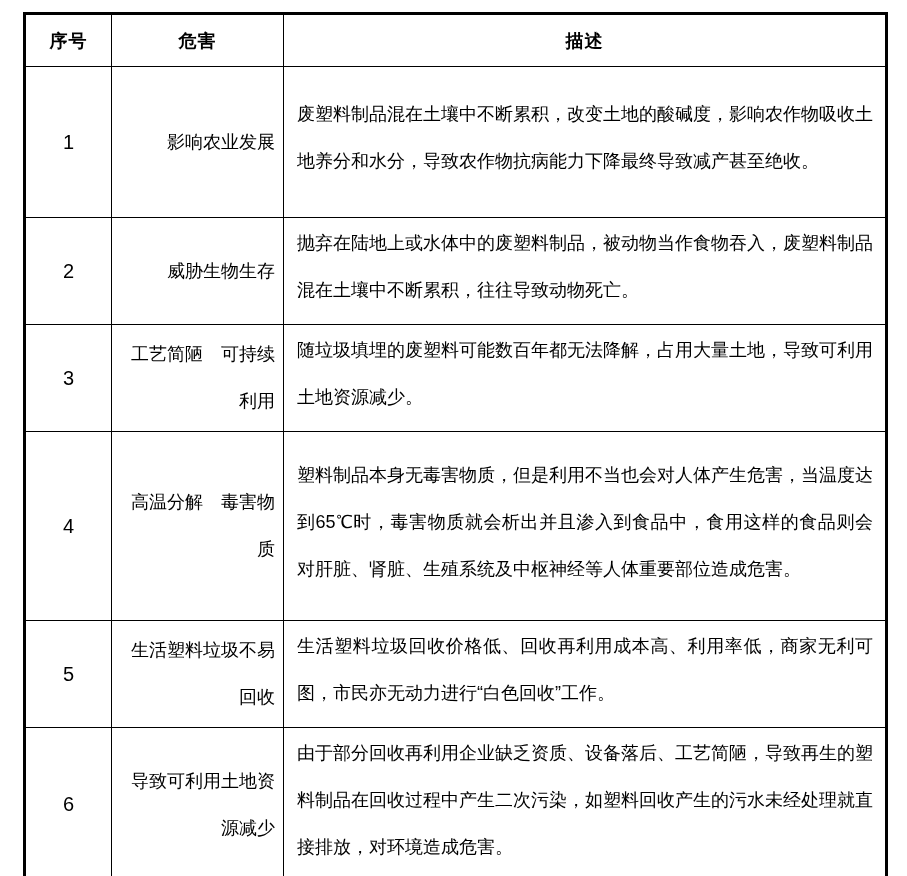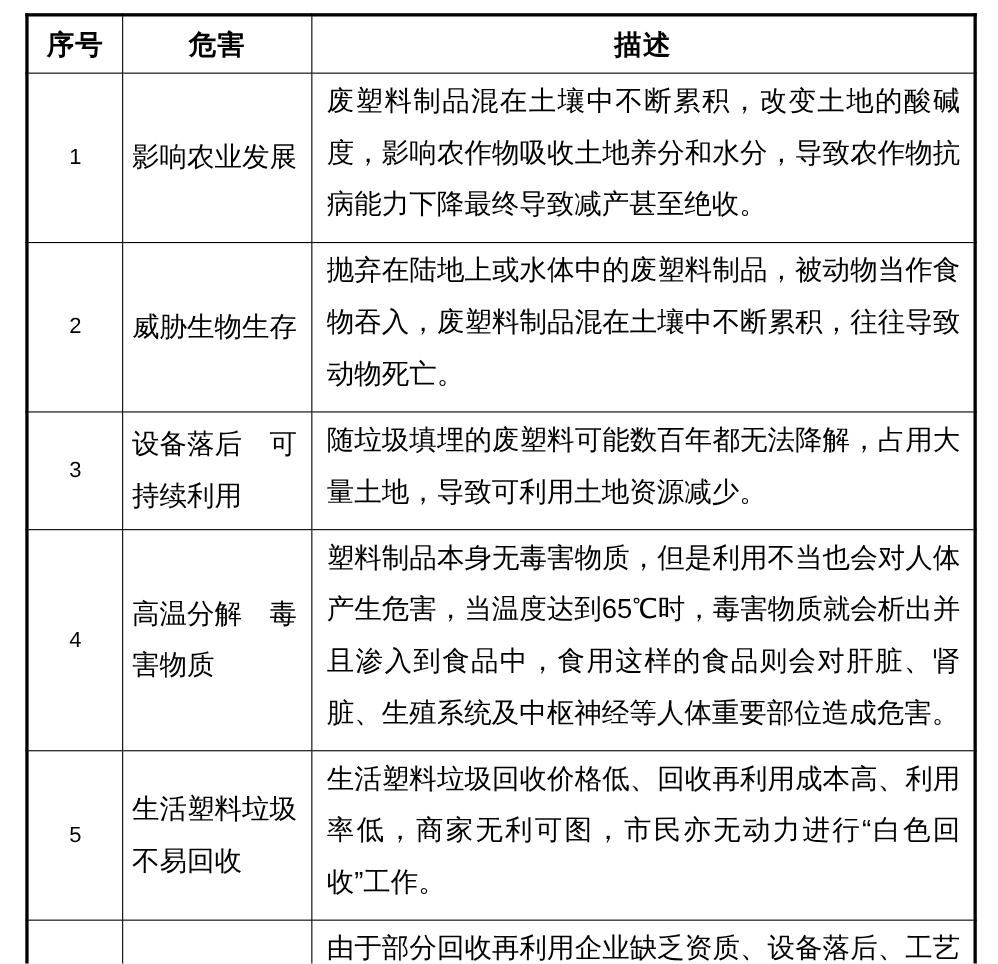--- a/index.html
+++ b/index.html
@@ -26,40 +26,40 @@
     top: 12px;
     width: 862px;
     border-collapse: collapse;
     table-layout: fixed;
     border: 3px solid #000000;
     background: #ffffff;
   }
   .hazard-table th,
   .hazard-table td {
     border: 1px solid #000000;
-    font-size: 25px;
+    font-size: 18px;
     color: #000000;
     vertical-align: middle;
     padding: 0;
     overflow: hidden;
   }
   .hazard-table thead tr {
     height: 53px;
   }
   .hazard-table th {
     font-weight: bold;
     text-align: center;
     letter-spacing: 1px;
   }
   td.col-no {
     text-align: center;
     font-size: 20px;
   }
   td.col-hazard {
-    text-align: left;
+    text-align: right;
     line-height: 47px;
     padding: 0 8px;
   }
   td.col-desc {
     text-align: justify;
     line-height: 47px;
     padding: 2px 12px 10px 13px;
   }
   
   .hazard-table tbody tr:nth-child(1) { height: 151px; }
@@ -92,21 +92,21 @@
         <td class="col-hazard">影响农业发展</td>
         <td class="col-desc">废塑料制品混在土壤中不断累积，改变土地的酸碱度，影响农作物吸收土地养分和水分，导致农作物抗病能力下降最终导致减产甚至绝收。</td>
       </tr>
       <tr>
         <td class="col-no">2</td>
         <td class="col-hazard">威胁生物生存</td>
         <td class="col-desc">抛弃在陆地上或水体中的废塑料制品，被动物当作食物吞入，废塑料制品混在土壤中不断累积，往往导致动物死亡。</td>
       </tr>
       <tr>
         <td class="col-no">3</td>
-        <td class="col-hazard">设备落后　可持续利用</td>
+        <td class="col-hazard">工艺简陋　可持续利用</td>
         <td class="col-desc">随垃圾填埋的废塑料可能数百年都无法降解，占用大量土地，导致可利用土地资源减少。</td>
       </tr>
       <tr>
         <td class="col-no">4</td>
         <td class="col-hazard">高温分解　毒害物质</td>
         <td class="col-desc">塑料制品本身无毒害物质，但是利用不当也会对人体产生危害，当温度达到65℃时，毒害物质就会析出并且渗入到食品中，食用这样的食品则会对肝脏、肾脏、生殖系统及中枢神经等人体重要部位造成危害。</td>
       </tr>
       <tr>
         <td class="col-no">5</td>
         <td class="col-hazard">生活塑料垃圾不易回收</td>

